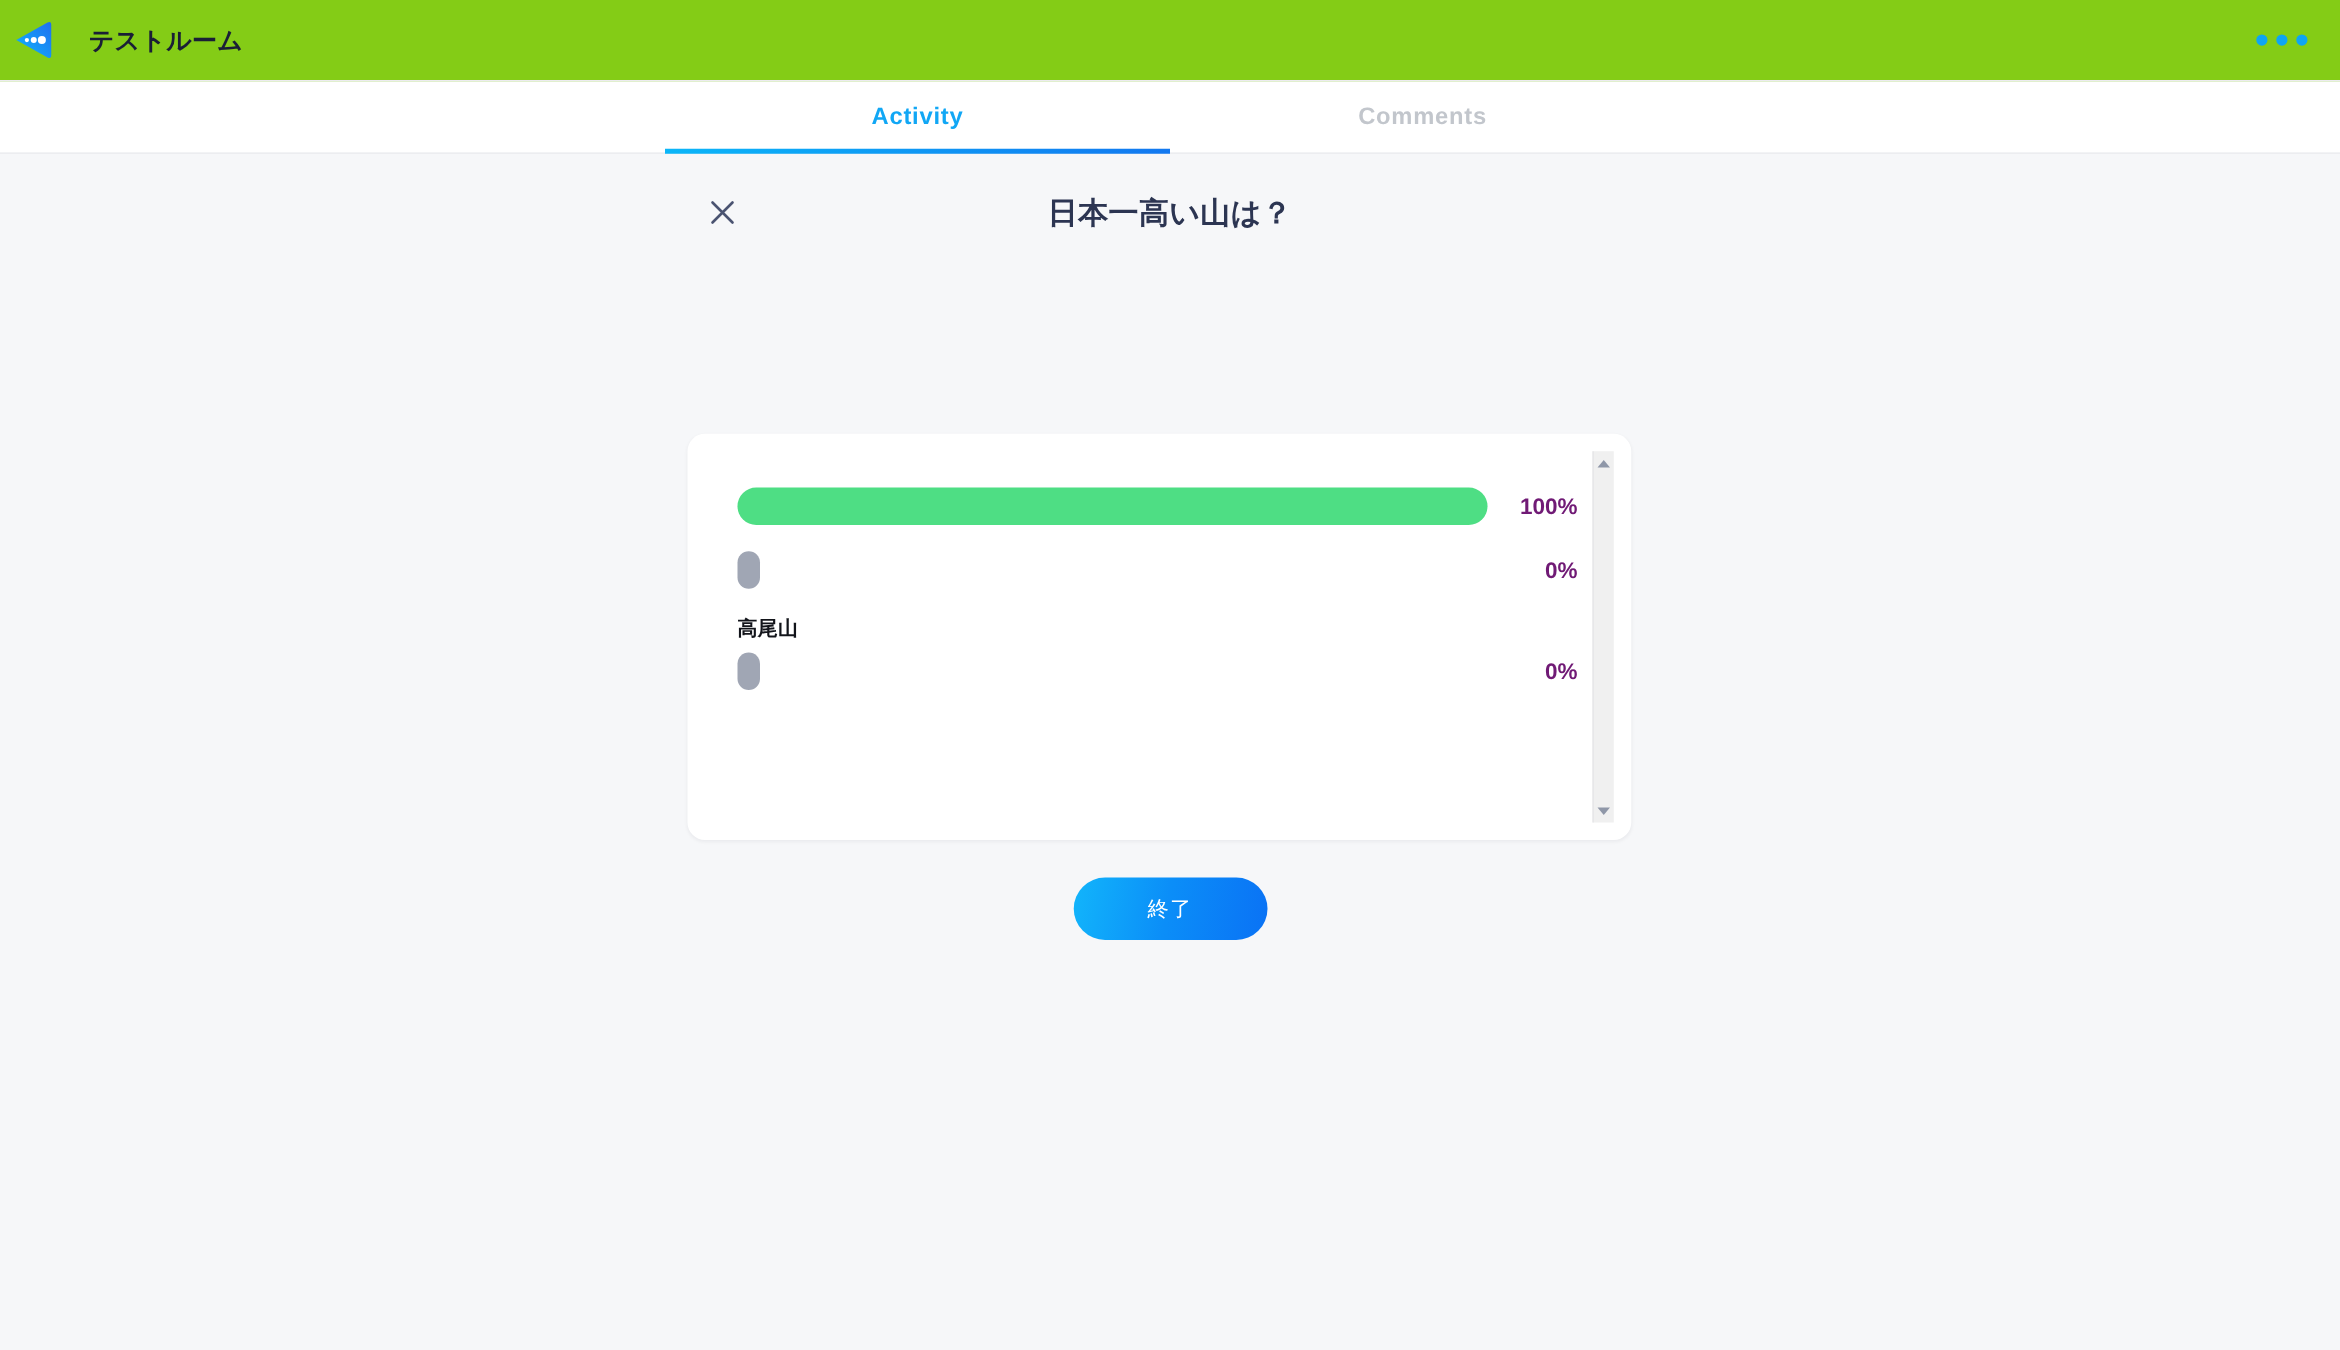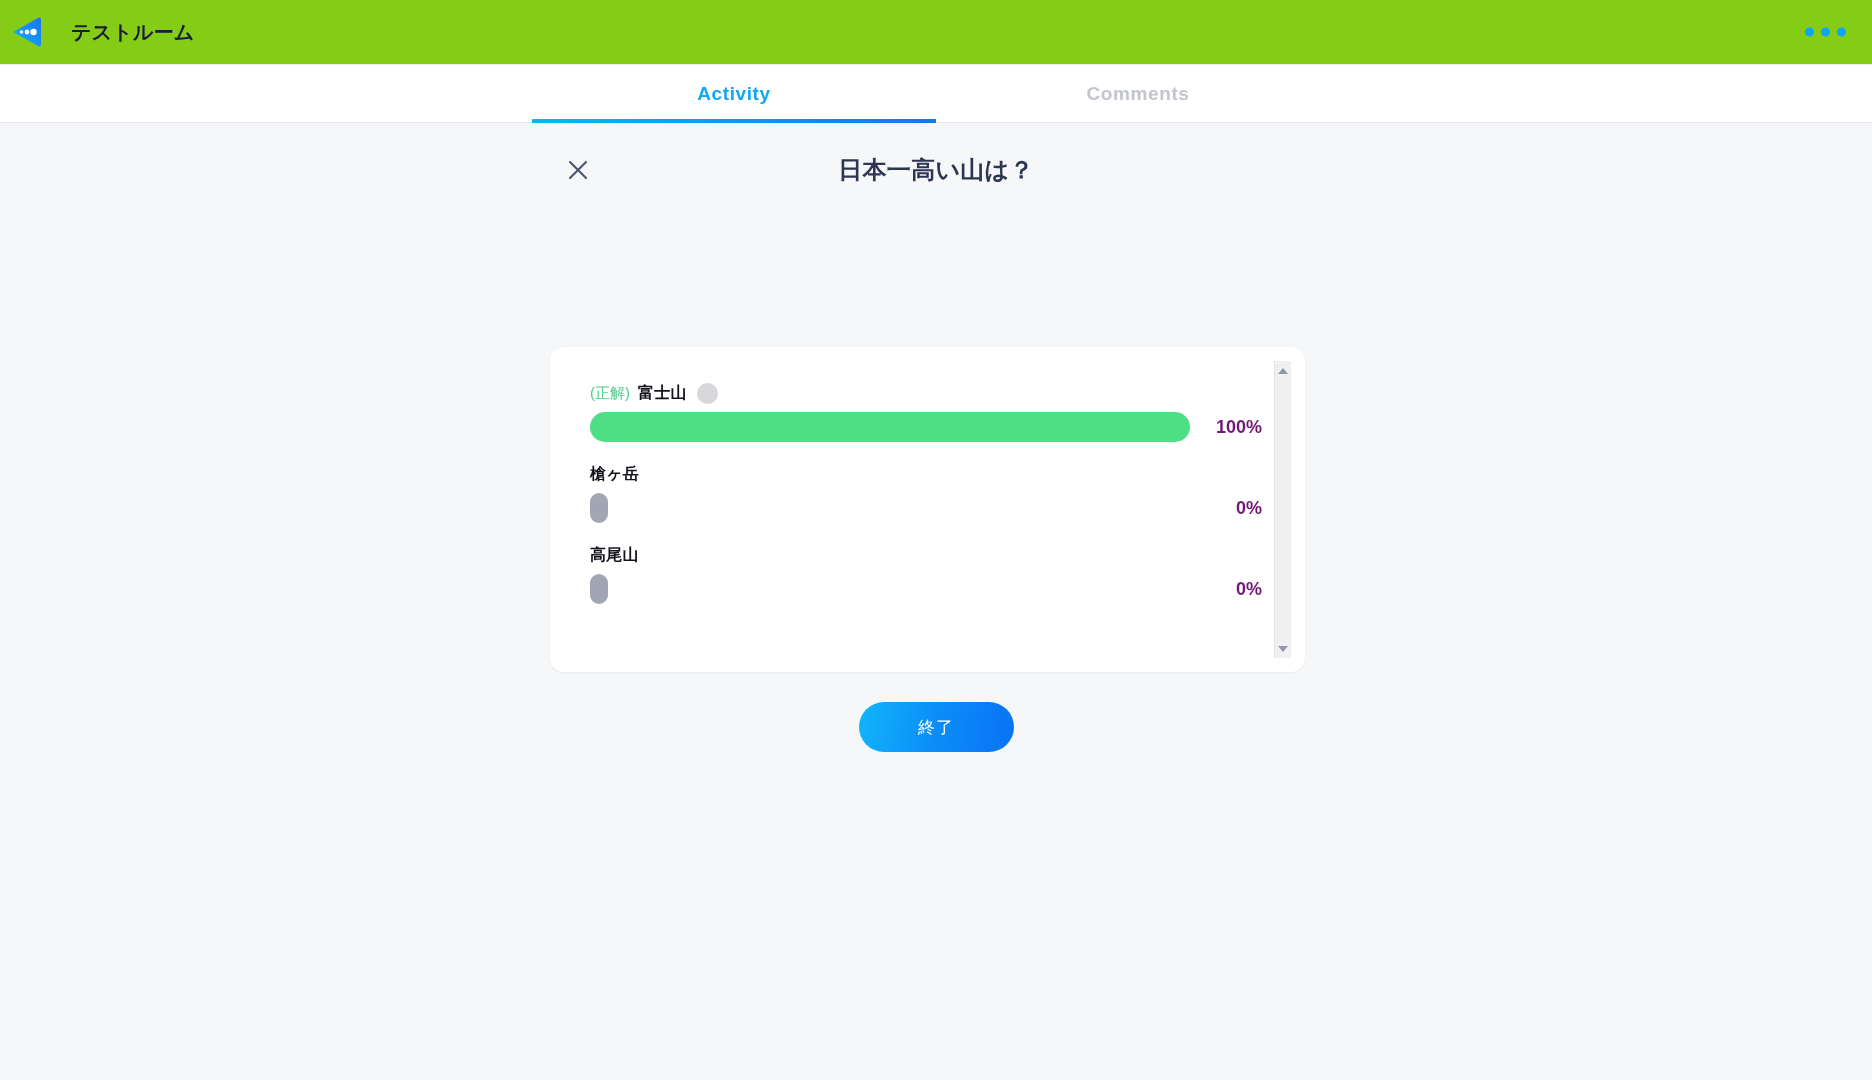--- a/index.html
+++ b/index.html
@@ -328,37 +328,29 @@
       </svg>
     </button>
     <div class="question-text">日本一高い山は？</div>
   </div>
 
   <div class="poll-card">
 
     <div class="poll-scroll-area">
 
       <div class="poll-option">
-        <div class="option-label-row">
-          <span class="correct-tag">(正解)</span>
-          <span class="option-name">富士山</span>
-          <span class="voter-avatar"></span>
-        </div>
         <div class="bar-row">
           <div class="bar-track">
             <div class="bar-fill is-correct" style="width:100%"></div>
           </div>
           <span class="bar-percent">100%</span>
         </div>
       </div>
 
       <div class="poll-option">
-        <div class="option-label-row">
-          <span class="option-name">槍ヶ岳</span>
-        </div>
         <div class="bar-row">
           <div class="bar-track">
             <div class="bar-fill is-empty" style="width:0%"></div>
           </div>
           <span class="bar-percent pct-zero">0%</span>
         </div>
       </div>
 
       <div class="poll-option">
         <div class="option-label-row">

